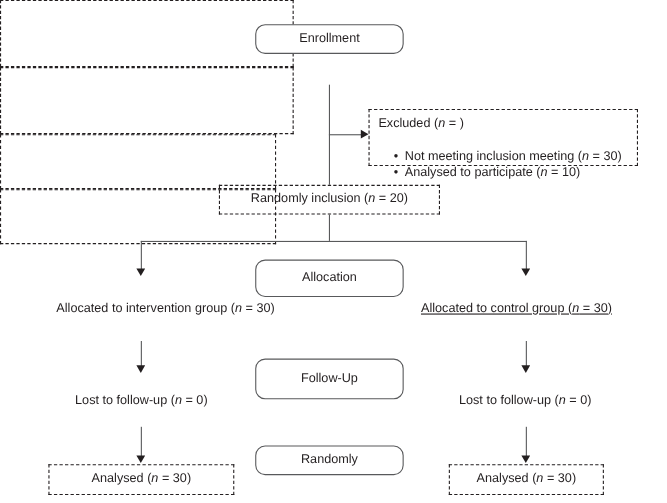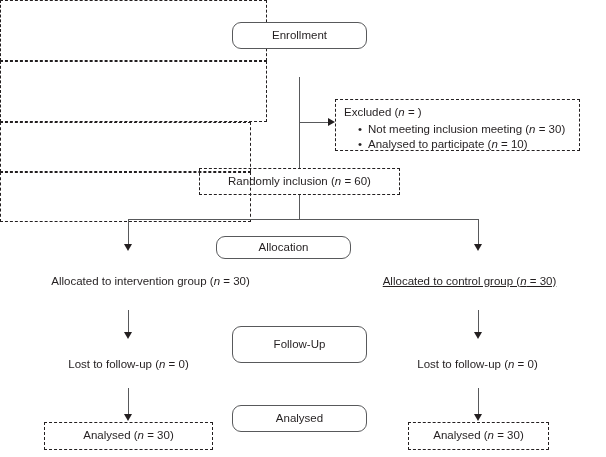--- a/index.html
+++ b/index.html
@@ -55,20 +55,21 @@
   }
 
   
   .ital { font-style: italic; }
   .listbox {
     align-items: flex-start;
     justify-content: flex-start;
     padding: 5px 8px 5px 8px;
     flex-direction: column;
     text-align: left;
+    gap: 13px;
   }
   .listbox .head { margin: 0 0 1px 0; }
   .listbox ul {
     margin: 0;
     padding: 0 0 0 14px;
     list-style: none;
   }
   .listbox li {
     position: relative;
     margin: 0;
@@ -133,21 +134,21 @@
         <span>Not meeting inclusion meeting (</span><span class="ital">n</span><span> = 30)</span>
       </li>
       <li>
         <span>Analysed to participate (</span><span class="ital">n</span><span> = 10)</span>
       </li>
     </ul>
   </div>
 
   <div class="box dashed" style="left:199px; top:168px; width:201px; height:27px;">
     <span>
-      <span>Randomly inclusion (</span><span class="ital">n</span><span> = 60)</span>
+      <span>Randomly inclusion (</span><span class="ital">n</span><span> = 20)</span>
     </span>
   </div>
 
   <div class="conn vline" style="left:299px; top:195px; height:24px;"></div>
   <div class="conn hline" style="left:128px; top:219px; width:351px;"></div>
   <div class="conn vline" style="left:128px; top:219px; height:26px;"></div>
   <div class="arrow-down" style="left:124px; top:244px;"></div>
   <div class="conn vline" style="left:478px; top:219px; height:26px;"></div>
   <div class="arrow-down" style="left:474px; top:244px;"></div>
 
@@ -158,21 +159,21 @@
     </span>
   </div>
 
   <div class="band" style="left:337px; top:251px; width:265px; height:59px;"></div>
   <div class="band-label" style="left:337px; top:251px; width:265px; height:59px;text-decoration:underline;">
     <span>
       <span>Allocated to control group (</span><span class="ital">n</span><span> = 30)</span>
     </span>
   </div>
 
-  <div class="box stage" style="left:216px; top:236px; width:135px; height:23px;">
+  <div class="box stage" style="left:232px; top:236px; width:135px; height:34px;">
     <span>Allocation</span>
   </div>
 
   <div class="conn vline" style="left:128px; top:310px; height:23px;"></div>
   <div class="arrow-down" style="left:124px; top:332px;"></div>
   <div class="conn vline" style="left:478px; top:310px; height:23px;"></div>
   <div class="arrow-down" style="left:474px; top:332px;"></div>
 
   <div class="band" style="left:4px; top:340px; width:249px; height:48px;"></div>
   <div class="band-label" style="left:4px; top:340px; width:249px; height:48px;">
@@ -191,21 +192,21 @@
   <div class="box stage" style="left:232px; top:326px; width:135px; height:37px;">
     <span>Follow-Up</span>
   </div>
 
   <div class="conn vline" style="left:128px; top:388px; height:27px;"></div>
   <div class="arrow-down" style="left:124px; top:414px;"></div>
   <div class="conn vline" style="left:478px; top:388px; height:27px;"></div>
   <div class="arrow-down" style="left:474px; top:414px;"></div>
 
   <div class="box stage" style="left:232px; top:405px; width:135px; height:27px;">
-    <span>Analysed</span>
+    <span>Randomly</span>
   </div>
 
   <div class="box dashed" style="left:44px; top:422px; width:169px; height:28px;">
     <span>
       <span>Analysed (</span><span class="ital">n</span><span> = 30)</span>
     </span>
   </div>
 
   <div class="box dashed" style="left:408px; top:422px; width:141px; height:28px;">
     <span>

